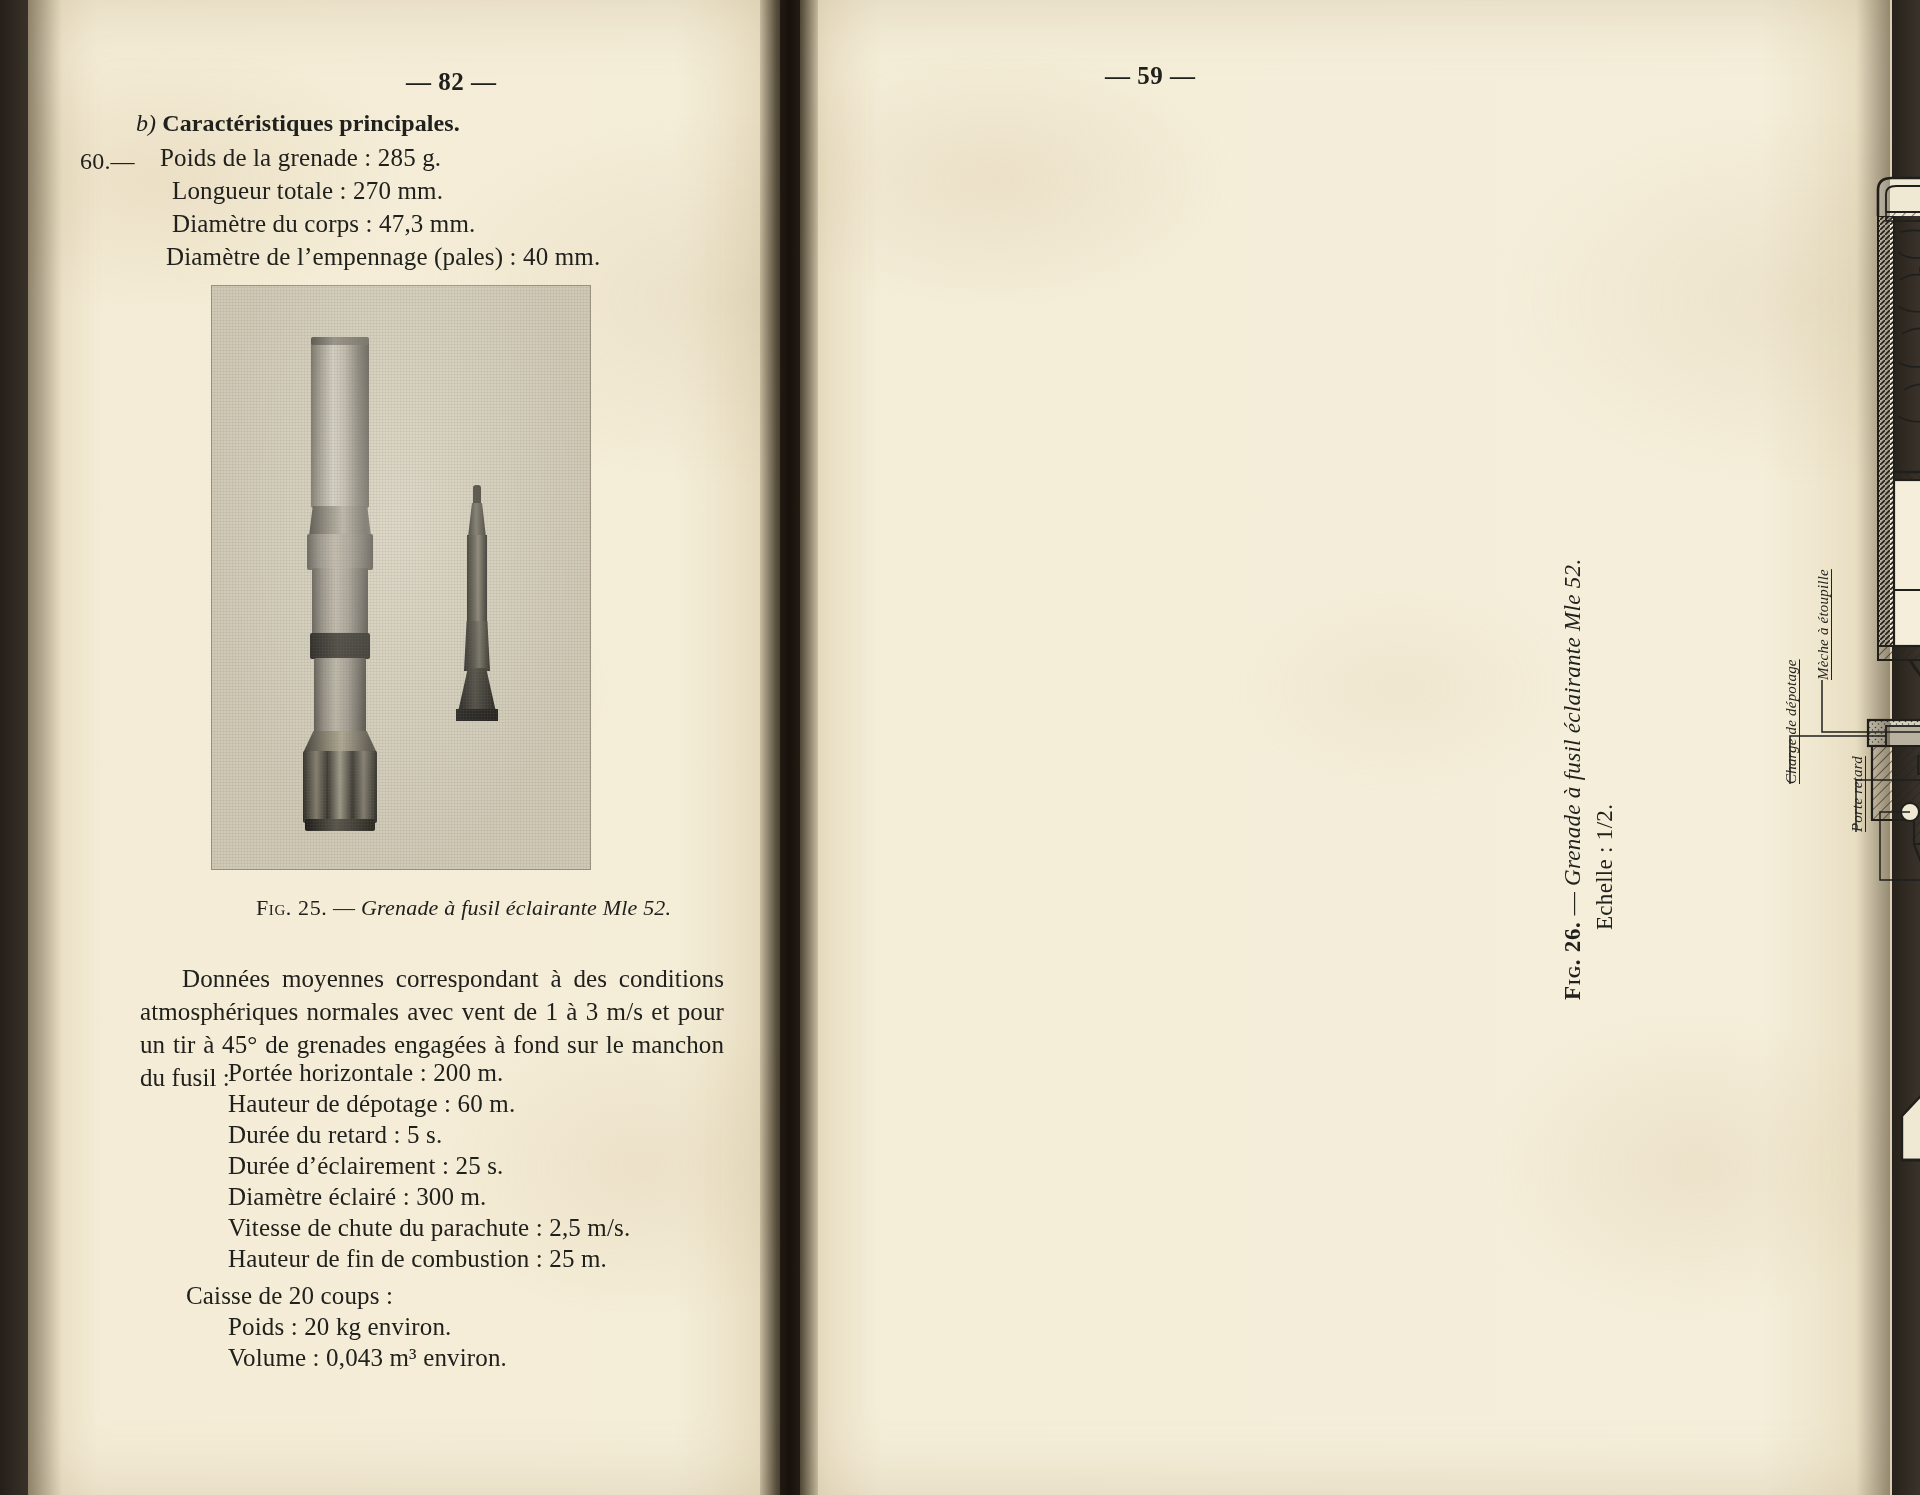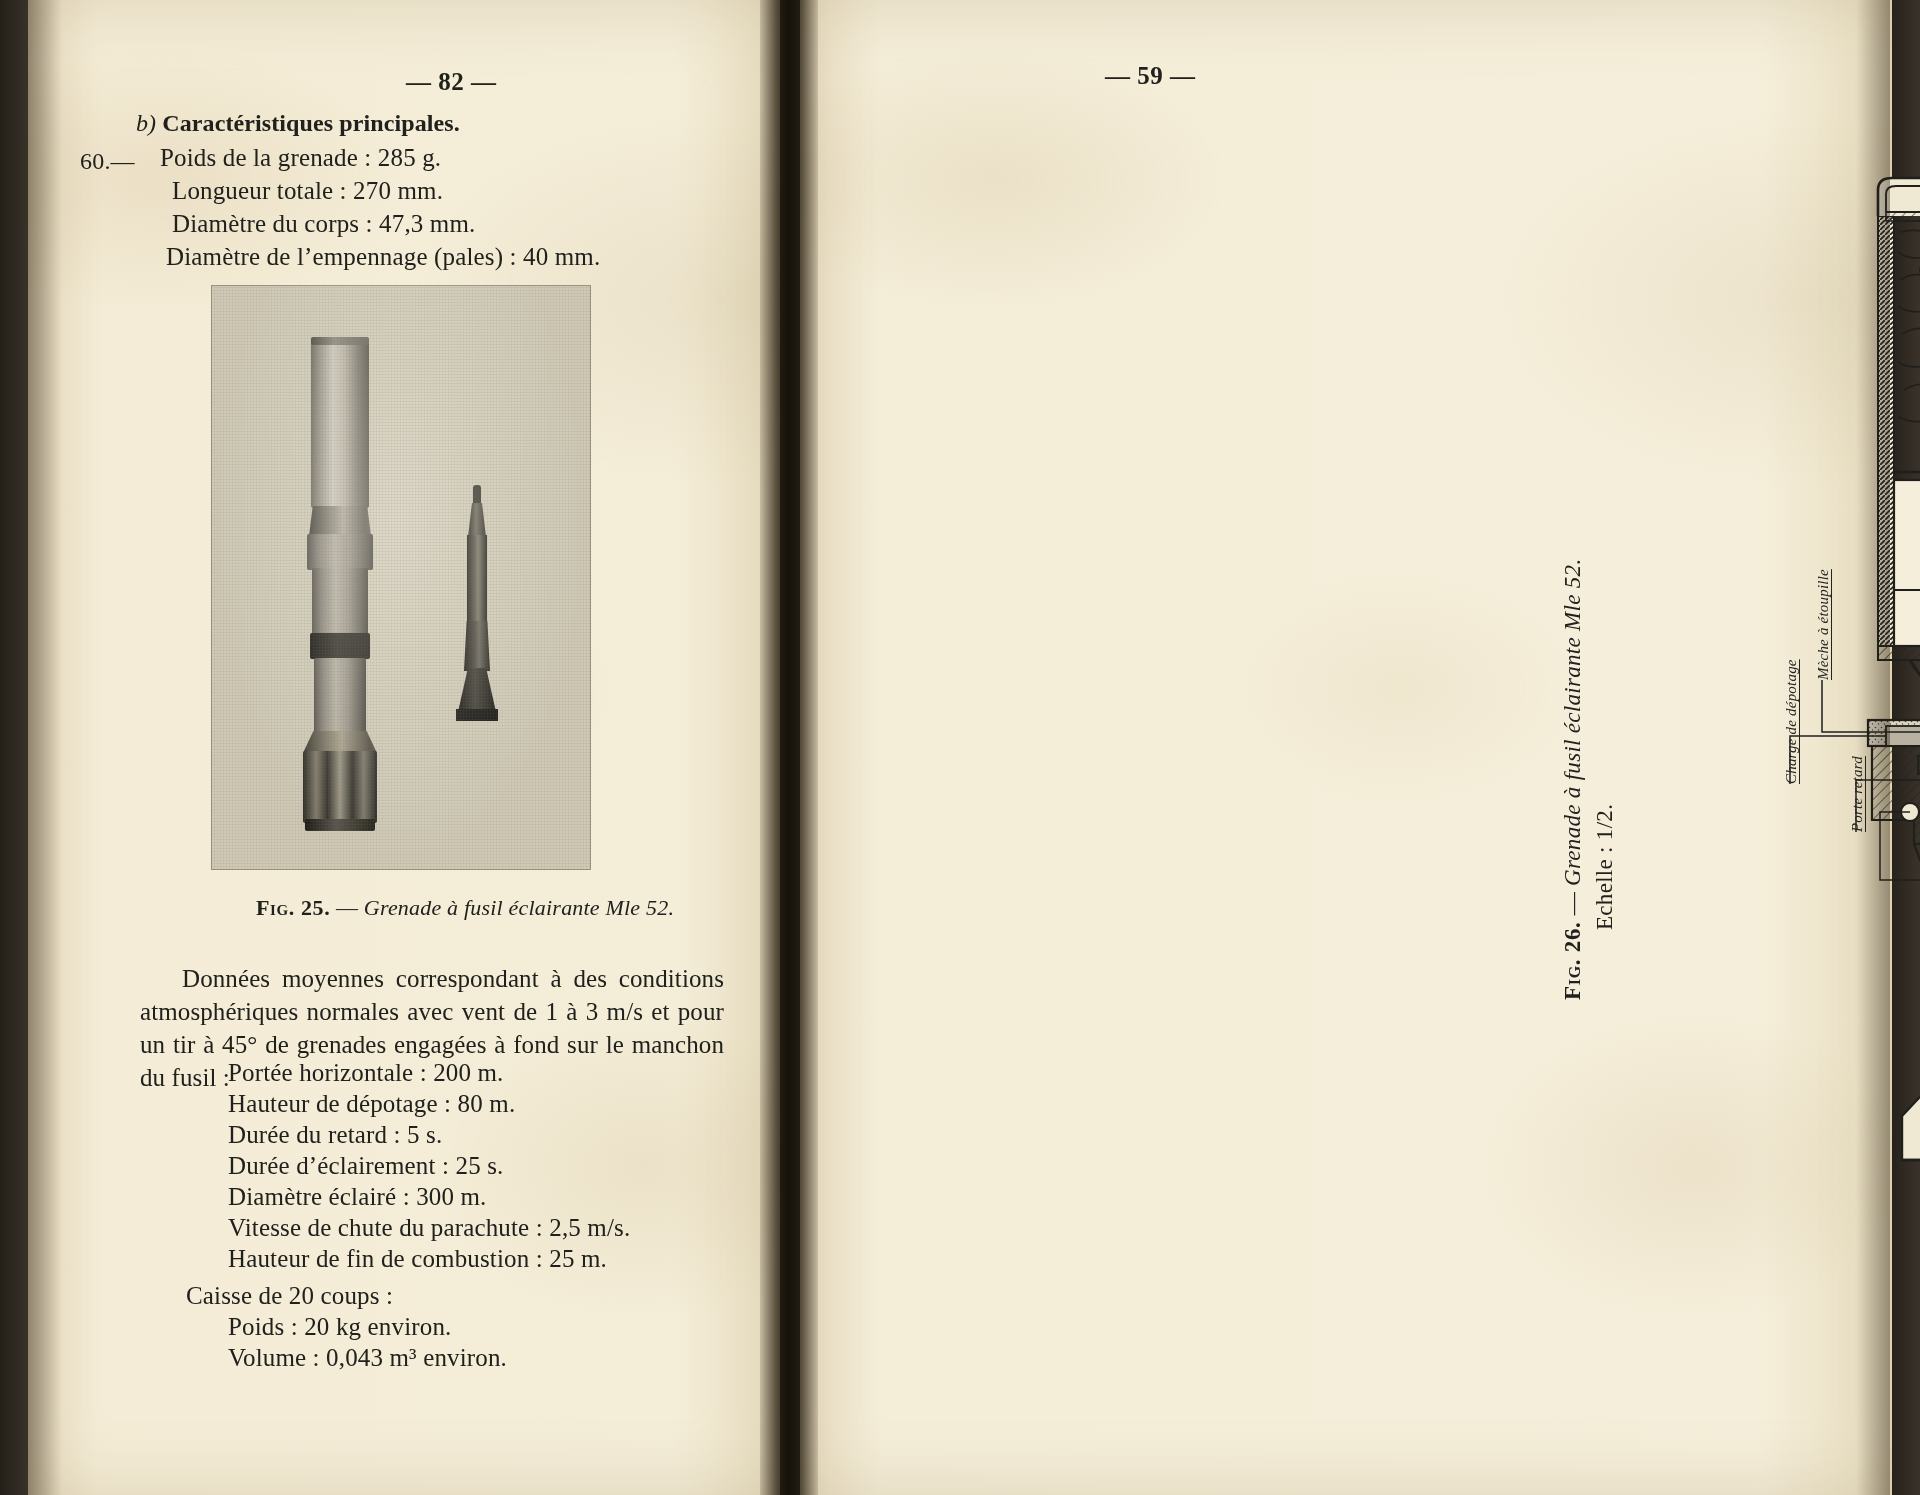--- a/index.html
+++ b/index.html
@@ -92,21 +92,21 @@
     position:absolute;
     font-size:25px;line-height:33px;letter-spacing:.1px;
     text-align:justify;
   }
   .para .indent{display:inline-block;width:42px;}
 
   .caption{
     position:absolute;
     font-size:22px;white-space:nowrap;letter-spacing:.2px;
   }
-  .caption .fig{font-variant:small-caps;font-weight:700;letter-spacing:.6px;}
+  .caption .fig{font-variant:small-caps;font-weight:400;letter-spacing:.6px;}
   .caption .ttl{font-style:italic;}
 
   
   .photo{
     position:absolute;
     background:#cfc9b6;
     box-shadow:inset 0 0 0 1px rgba(90,80,60,.45);
     overflow:hidden;
   }
   .photo .noise{
@@ -225,21 +225,21 @@
 
     <div class="caption ink" style="left:228px;top:895px;">
       <span class="fig">Fig. 25.</span>
       <span>—</span>
       <span class="ttl">Grenade à fusil éclairante Mle 52.</span>
     </div>
 
     <div class="para ink" style="left:112px;top:955px;width:584px;margin-top:7px;"><span class="indent"></span><span>Données moyennes correspondant à des conditions atmosphériques normales avec vent de 1 à 3 m/s et pour un tir à 45° de grenades engagées à fond sur le manchon du fusil :</span></div>
 
     <div class="tline ink" style="left:180px;top:1059px;">Portée horizontale : 200 m.</div>
-    <div class="tline ink" style="left:180px;top:1090px;">Hauteur de dépotage : 80 m.</div>
+    <div class="tline ink" style="left:180px;top:1090px;">Hauteur de dépotage : 60 m.</div>
     <div class="tline ink" style="left:180px;top:1121px;text-align:center;">Durée du retard : 5 s.</div>
     <div class="tline ink" style="left:180px;top:1152px;">Durée d’éclairement : 25 s.</div>
     <div class="tline ink" style="left:180px;top:1183px;">Diamètre éclairé : 300 m.</div>
     <div class="tline ink" style="left:180px;top:1214px;">Vitesse de chute du parachute : 2,5 m/s.</div>
     <div class="tline ink" style="left:180px;top:1245px;">Hauteur de fin de combustion : 25 m.</div>
 
     <div class="tline ink" style="left:138px;top:1282px;">Caisse de 20 coups :</div>
     <div class="tline ink" style="left:180px;top:1313px;">Poids : 20 kg environ.</div>
     <div class="tline ink" style="left:180px;top:1344px;">Volume : 0,043 m³ environ.</div>
   </div>

